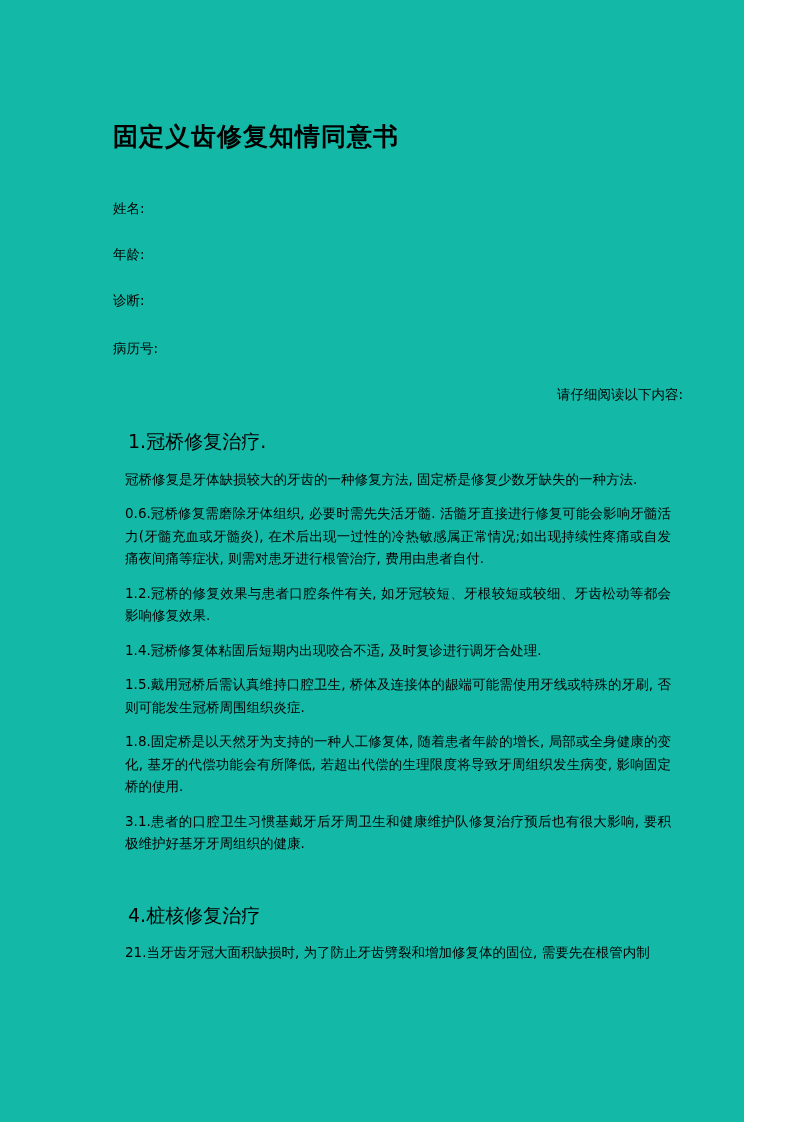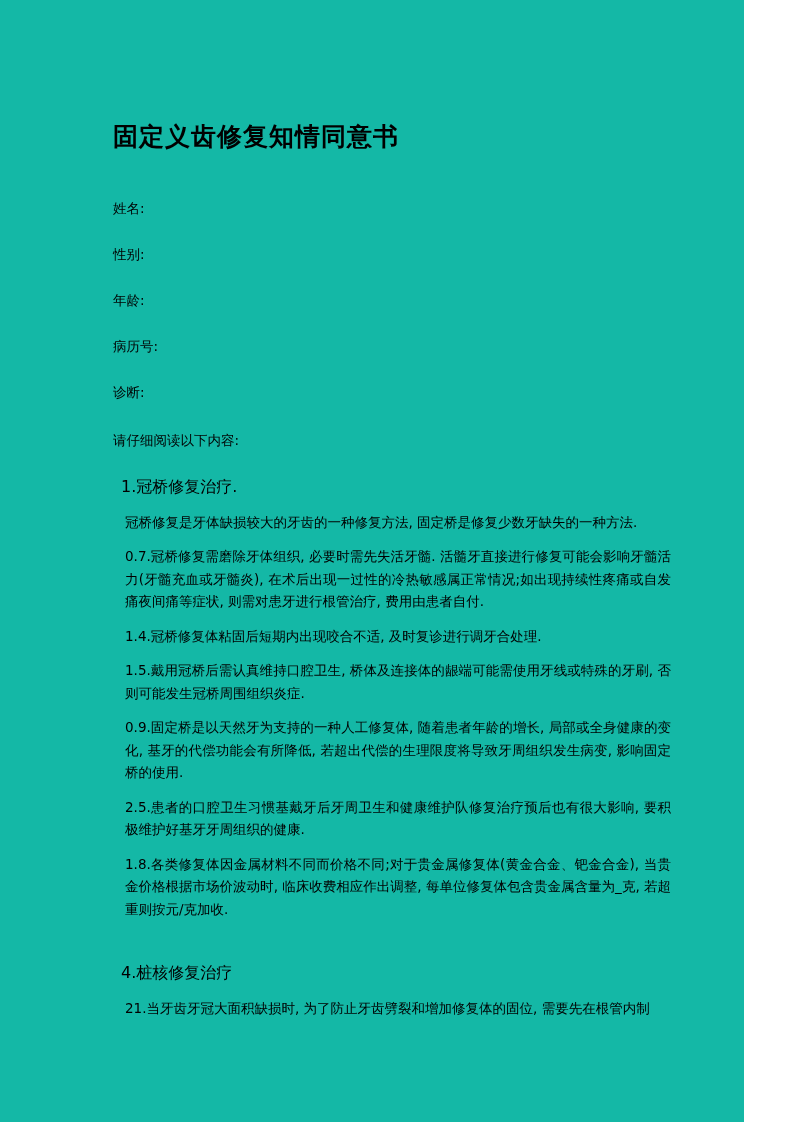--- a/index.html
+++ b/index.html
@@ -41,63 +41,63 @@
     color: #000;
   }
   .field-line.last {
     margin-bottom: 28px;
   }
   .instruction {
     font-size: 13.5px;
     line-height: 20px;
     margin: 0 0 26px 0;
     color: #000;
+    text-align: right;
   }
   .para {
     font-size: 13.5px;
     line-height: 22.5px;
     margin: 12px;
     text-align: justify;
     color: #000;
     letter-spacing: 0px;
   }
   .section-head {
-    font-size: 16px;
+    font-size: 19px;
     line-height: 22.5px;
-    margin: 8px;
+    margin: 15px;
     color: #000;
   }
   .gap {
     height: 22px;
   }
 </style>
 </head>
 <body>
 
 <div class="page">
   <div class="content">
 
     <h1 class="doc-title">固定义齿修复知情同意书</h1>
 
     <p class="field-line">姓名:</p>
-    <p class="field-line">性别:</p>
     <p class="field-line">年龄:</p>
+    <p class="field-line last">诊断:</p>
     <p class="field-line">病历号:</p>
-    <p class="field-line last">诊断:</p>
 
     <p class="instruction">请仔细阅读以下内容:</p>
 
     <p class="section-head">1.冠桥修复治疗.</p>
     <p class="para">冠桥修复是牙体缺损较大的牙齿的一种修复方法, 固定桥是修复少数牙缺失的一种方法.</p>
-    <p class="para">0.7.冠桥修复需磨除牙体组织, 必要时需先失活牙髓. 活髓牙直接进行修复可能会影响牙髓活力(牙髓充血或牙髓炎), 在术后出现一过性的冷热敏感属正常情况;如出现持续性疼痛或自发痛夜间痛等症状, 则需对患牙进行根管治疗, 费用由患者自付.</p>
+    <p class="para">0.6.冠桥修复需磨除牙体组织, 必要时需先失活牙髓. 活髓牙直接进行修复可能会影响牙髓活力(牙髓充血或牙髓炎), 在术后出现一过性的冷热敏感属正常情况;如出现持续性疼痛或自发痛夜间痛等症状, 则需对患牙进行根管治疗, 费用由患者自付.</p>
+    <p class="para">1.2.冠桥的修复效果与患者口腔条件有关, 如牙冠较短、牙根较短或较细、牙齿松动等都会影响修复效果.</p>
     <p class="para">1.4.冠桥修复体粘固后短期内出现咬合不适, 及时复诊进行调牙合处理.</p>
     <p class="para">1.5.戴用冠桥后需认真维持口腔卫生, 桥体及连接体的龈端可能需使用牙线或特殊的牙刷, 否则可能发生冠桥周围组织炎症.</p>
-    <p class="para">0.9.固定桥是以天然牙为支持的一种人工修复体, 随着患者年龄的增长, 局部或全身健康的变化, 基牙的代偿功能会有所降低, 若超出代偿的生理限度将导致牙周组织发生病变, 影响固定桥的使用.</p>
-    <p class="para">2.5.患者的口腔卫生习惯基戴牙后牙周卫生和健康维护队修复治疗预后也有很大影响, 要积极维护好基牙牙周组织的健康.</p>
-    <p class="para">1.8.各类修复体因金属材料不同而价格不同;对于贵金属修复体(黄金合金、钯金合金), 当贵金价格根据市场价波动时, 临床收费相应作出调整, 每单位修复体包含贵金属含量为_克, 若超重则按元/克加收.</p>
+    <p class="para">1.8.固定桥是以天然牙为支持的一种人工修复体, 随着患者年龄的增长, 局部或全身健康的变化, 基牙的代偿功能会有所降低, 若超出代偿的生理限度将导致牙周组织发生病变, 影响固定桥的使用.</p>
+    <p class="para">3.1.患者的口腔卫生习惯基戴牙后牙周卫生和健康维护队修复治疗预后也有很大影响, 要积极维护好基牙牙周组织的健康.</p>
 
     <div class="gap"></div>
 
     <p class="section-head">4.桩核修复治疗</p>
     <p class="para">21.当牙齿牙冠大面积缺损时, 为了防止牙齿劈裂和增加修复体的固位, 需要先在根管内制</p>
 
   </div>
 </div>
 
 </body></html>

